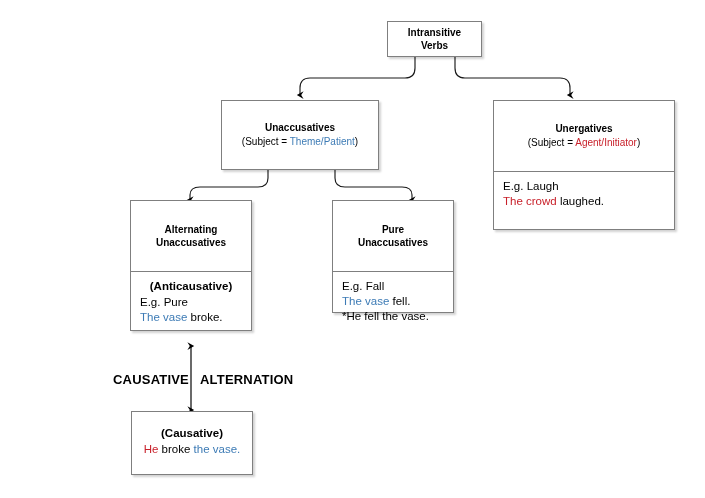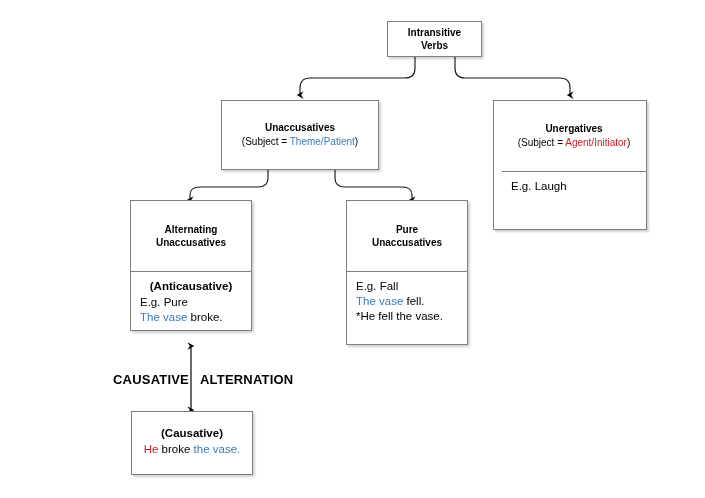--- a/index.html
+++ b/index.html
@@ -112,45 +112,46 @@
     </div>
   </div>
 
   <div class="node" style="left:221px; top:100px; width:158px; height:70px;">
     <div class="node-head" style="height:100%;">
       <span class="title">Unaccusatives</span>
       <span class="sub"><span>(Subject = </span><span class="blue">Theme/Patient</span><span>)</span></span>
     </div>
   </div>
 
-  <div class="node" style="left:493px; top:100px; width:154px; height:130px;padding-left:8px;">
+  <div class="node" style="left:493px; top:100px; width:182px; height:130px;">
     <div class="node-head" style="height:70px;">
       <span class="title">Unergatives</span>
       <span class="sub"><span>(Subject = </span><span class="red">Agent/Initiator</span><span>)</span></span>
     </div>
     <div class="divider"></div>
     <div class="node-body">
       <div>E.g. Laugh</div>
+      <div><span class="red">The crowd</span><span> laughed.</span></div>
     </div>
   </div>
 
   <div class="node" style="left:130px; top:200px; width:122px; height:131px;">
     <div class="node-head" style="height:70px;">
       <span class="title">Alternating</span>
       <span class="title">Unaccusatives</span>
     </div>
     <div class="divider"></div>
     <div class="node-body">
       <span class="centered-bold">(Anticausative)</span>
       <div>E.g. Pure</div>
       <div><span class="blue">The vase</span><span> broke.</span></div>
     </div>
   </div>
 
-  <div class="node" style="left:346px; top:200px; width:122px; height:145px;">
+  <div class="node" style="left:332px; top:200px; width:122px; height:113px;">
     <div class="node-head" style="height:70px;">
       <span class="title">Pure</span>
       <span class="title">Unaccusatives</span>
     </div>
     <div class="divider"></div>
     <div class="node-body">
       <div>E.g. Fall</div>
       <div><span class="blue">The vase</span><span> fell.</span></div>
       <div>*He fell the vase.</div>
     </div>

